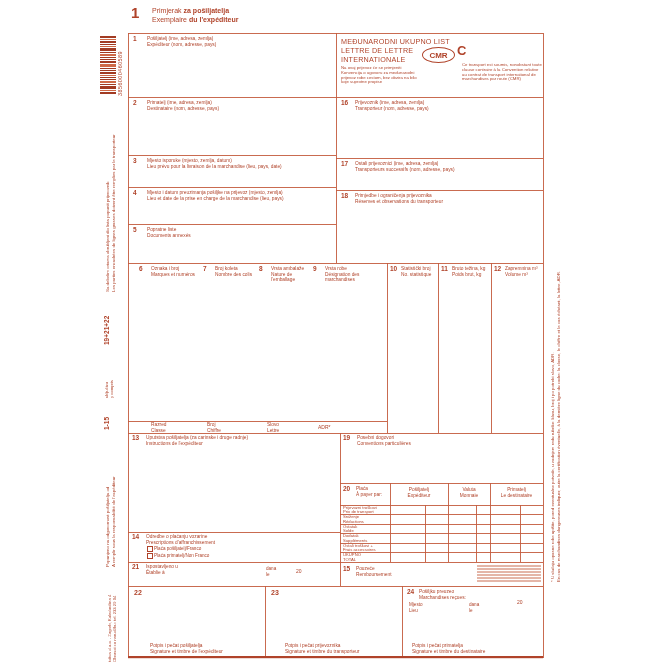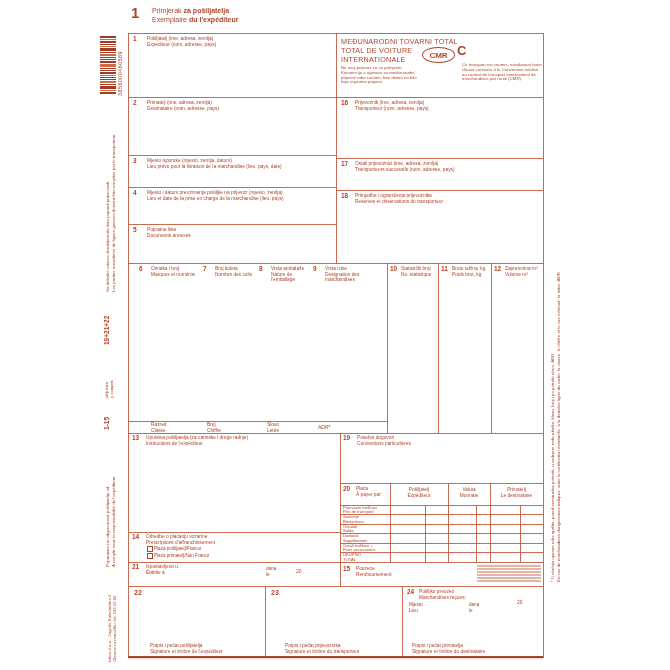--- a/index.html
+++ b/index.html
@@ -62,22 +62,22 @@
         <rect x="0" y="43" width="16" height="1"></rect>
       <rect x="0" y="45" width="16" height="2" fill="#cf6a48"></rect>
         <rect x="0" y="48" width="16" height="1"></rect>
       <rect x="0" y="50" width="16" height="3"></rect>
         <rect x="0" y="54" width="16" height="1" fill="#cf6a48"></rect>
       <rect x="0" y="56" width="16" height="2"></rect>
     </g>
   </svg>
   <div class="rot" style="left:117px;top:96px;font-size:5.5px;letter-spacing:0.4px;">3856000460589</div>
 
-  <div class="t" style="left:341px;top:38px;font-size:7.2px;letter-spacing:0.2px;">MEĐUNARODNI TOVARNI TOTAL</div>
-  <div class="t" style="left:341px;top:47px;font-size:7.2px;letter-spacing:0.2px;">TOTAL DE VOITURE</div>
+  <div class="t" style="left:341px;top:38px;font-size:7.2px;letter-spacing:0.2px;">MEĐUNARODNI UKUPNO LIST</div>
+  <div class="t" style="left:341px;top:47px;font-size:7.2px;letter-spacing:0.2px;">LETTRE DE LETTRE</div>
   <div class="t" style="left:341px;top:56px;font-size:7.2px;letter-spacing:0.2px;">INTERNATIONALE</div>
   <div class="oval" style="left:422px;top:47px;width:31px;height:14px;font-size:8px;">CMR</div>
   <div class="t" style="left:457px;top:44px;font-size:13px;font-weight:700;">C</div>
   <div class="t" style="left:341px;top:66px;width:80px;font-size:4.3px;">Na ovaj prijevoz će se primjeniti Konvencija o ugovoru za međunarodni prijevoz robe cestom, bez obzira na bilo koje suprotne propise</div>
   <div class="t" style="left:462px;top:63px;width:81px;font-size:4.3px;">Ce transport est soumis, nonobstant toute clause contraire à la Convention relative au contrat de transport international de marchandises par route (CMR)</div>
 
   <div class="num" style="left:133px;top:36px;">1</div>
   <div class="pair" style="left:147px;top:36px;width:160px;">
     <div>Pošiljatelj (ime, adresa, zemlja)</div>
     <div>Expéditeur (nom, adresse, pays)</div>

